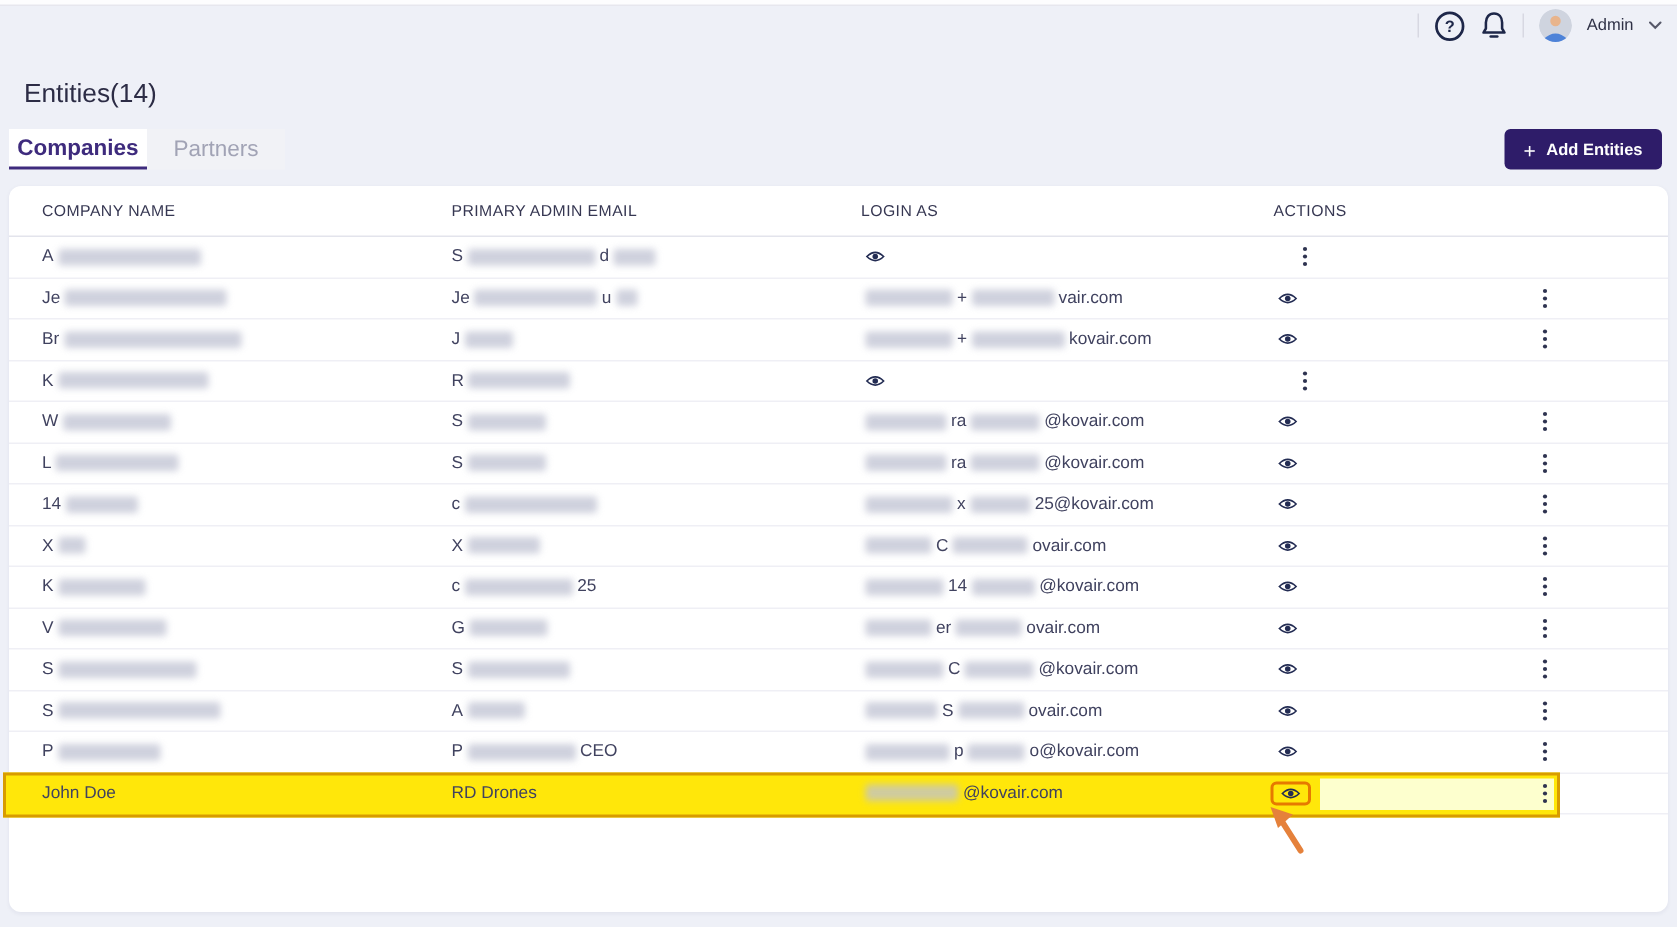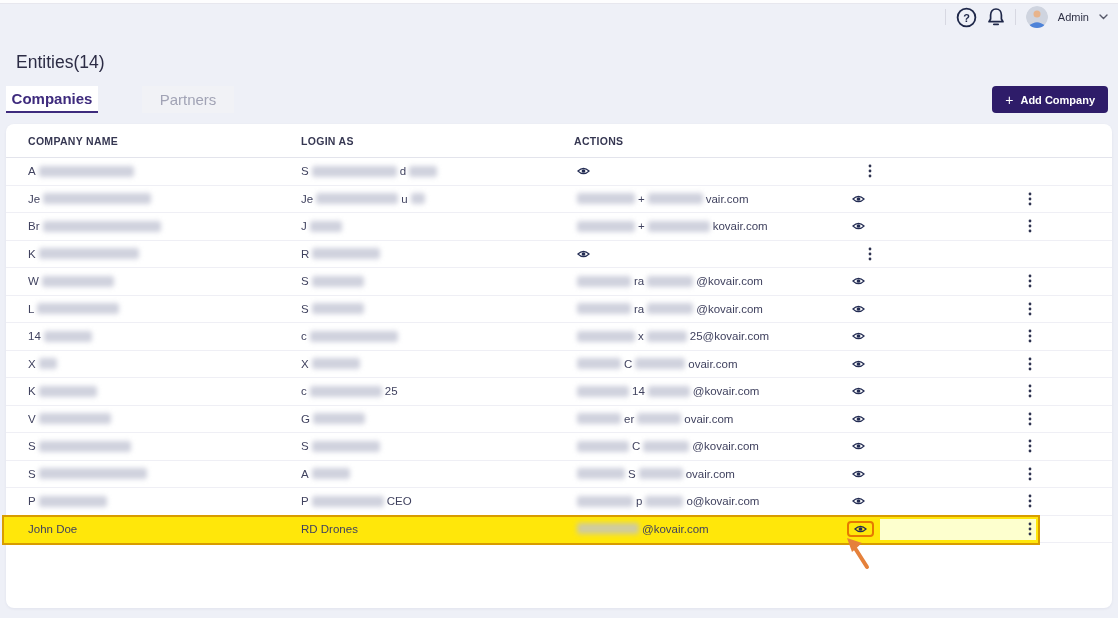--- a/index.html
+++ b/index.html
@@ -15,33 +15,33 @@
   .vdiv { width:1px; height:16px; background:#d7d8e2; }
   .icon-btn { display:inline-flex; align-items:center; cursor:pointer; }
   .avatar { width:22px; height:22px; border-radius:50%; overflow:hidden; display:inline-flex; cursor:pointer; }
   .user-label { font-size:11px; color:#2f3146; cursor:pointer; }
 
   .page-title { position:absolute; left:16px; top:52px; font-size:17.5px; color:#2c2c45;text-align:center; }
 
   .tabs { position:absolute; left:6px; top:86px; display:flex; }
   .tab { width:92px; height:27px; display:flex; align-items:center; justify-content:center; font-size:15px; cursor:pointer; }
   .tab.active { background:#ffffff; color:#3e2b7d; font-weight:bold; border-bottom:2px solid #3e2b7d; }
-  .tab.inactive { background:#f1f2f6; color:#a1a3b5;margin-left:44px; }
+  .tab.inactive { background:#f1f2f6; color:#a1a3b5; }
 
   .add-btn { position:absolute; right:10px; top:86px; height:27px; padding:0 13px; background:#2e1c69; color:#fff;
              border:none; border-radius:4px; font-family:"Liberation Sans",sans-serif; font-size:11px; font-weight:bold;
              display:flex; align-items:center; gap:7px; cursor:pointer; }
   .add-btn .plus { font-size:14px; font-weight:normal; line-height:1; }
 
   .card { position:absolute; left:6px; right:6px; top:124px; bottom:10px; background:#ffffff; border-radius:8px;
           box-shadow:0 1px 3px rgba(40,40,80,0.06); }
 
   .thead { display:grid; grid-template-columns:273px 273px 275px 160px auto; padding-left:16px; height:34px;
            align-items:center; border-bottom:1px solid #e3e4ec; }
-  .th { font-size:10.5px; font-weight:bold; color:#363752; letter-spacing:0.3px; padding-left:6px; }
+  .th { font-size:10.5px; font-weight:normal; color:#363752; letter-spacing:0.3px; padding-left:6px; }
   .tbody { }
   .row { display:grid; grid-template-columns:273px 273px 275px 160px auto; padding-left:16px; height:27.5px;
          align-items:center; border-bottom:1px solid #efeff5; position:relative; }
   .cell { font-size:11.5px; color:#40425f; padding-left:6px; white-space:nowrap; position:relative; z-index:2; display:flex; align-items:center; }
   .blur { display:inline-block; height:11px; background:#bfc2d2; border-radius:2px; filter:blur(2.5px); opacity:0.75; margin:0 3px; }
   .eye-wrap { display:inline-flex; align-items:center; margin-left:3px; cursor:pointer; }
   .kebab-wrap { display:inline-flex; align-items:center; margin-left:19px; cursor:pointer; }
 
   
   .row.hl .hl-box { position:absolute; left:-4px; top:-1px; width:1038px; height:30px; background:#ffe70a;
@@ -90,26 +90,27 @@
 
   <div class="page-title">Entities(14)</div>
 
   <div class="tabs">
     <div class="tab active">Companies</div>
     <div class="tab inactive">Partners</div>
   </div>
 
   <button class="add-btn">
     <span class="plus">+</span>
-    <span>Add Company</span>
+    <span>Add Entities</span>
   </button>
 
   <div class="card">
     <div class="thead" id="thead">
         <div class="th">COMPANY NAME</div>
+        <div class="th">PRIMARY ADMIN EMAIL</div>
         <div class="th">LOGIN AS</div>
         <div class="th">ACTIONS</div>
       </div>
     <div class="tbody" id="tbody">
         <div class="row">
           <div class="cell">
             <span>A</span>
             <span class="blur" style="width: 95px;"></span>
           </div>
           <div class="cell">

